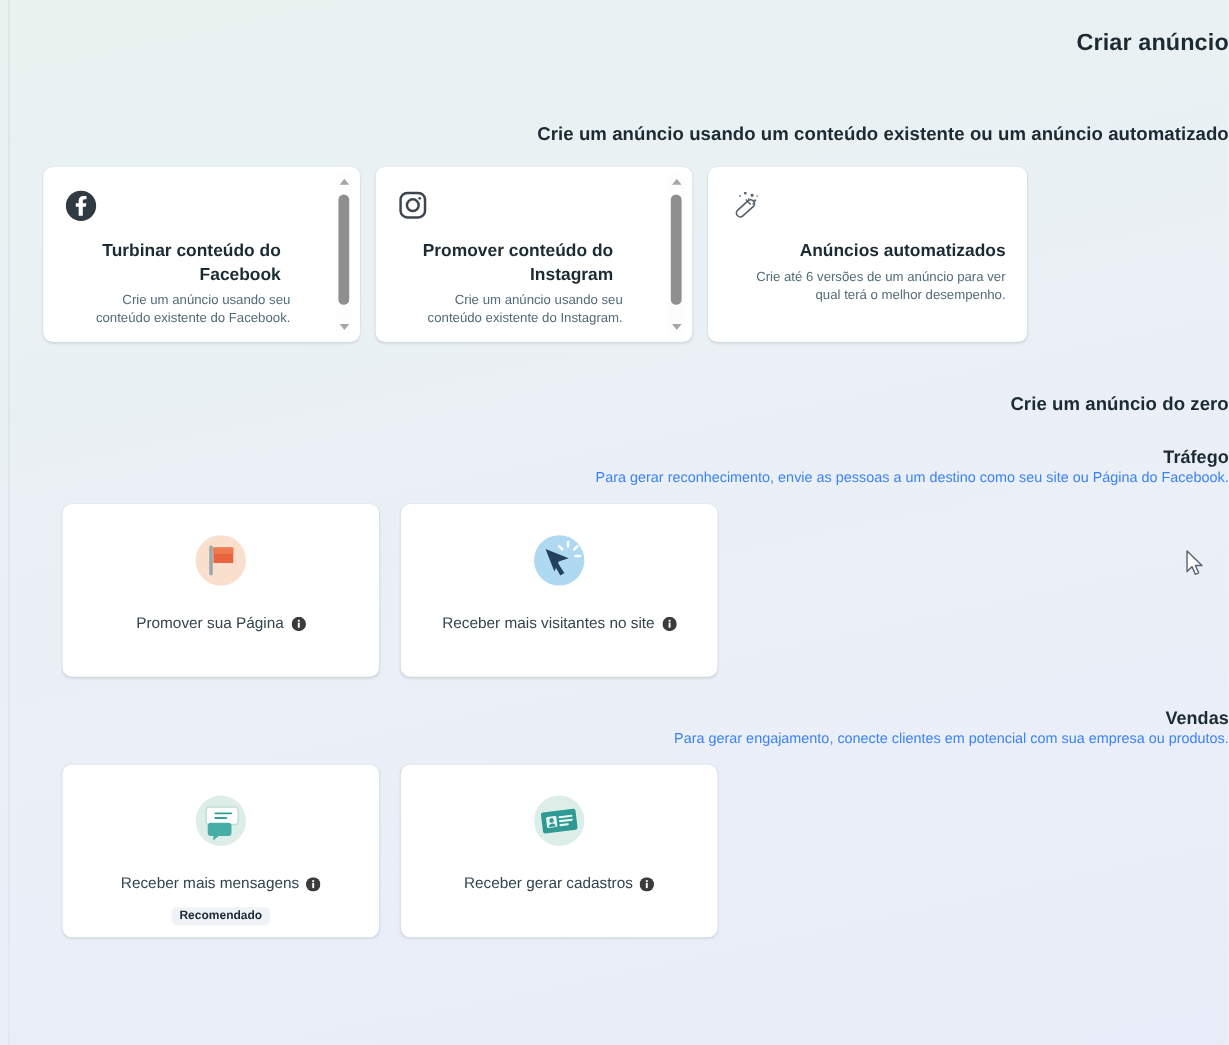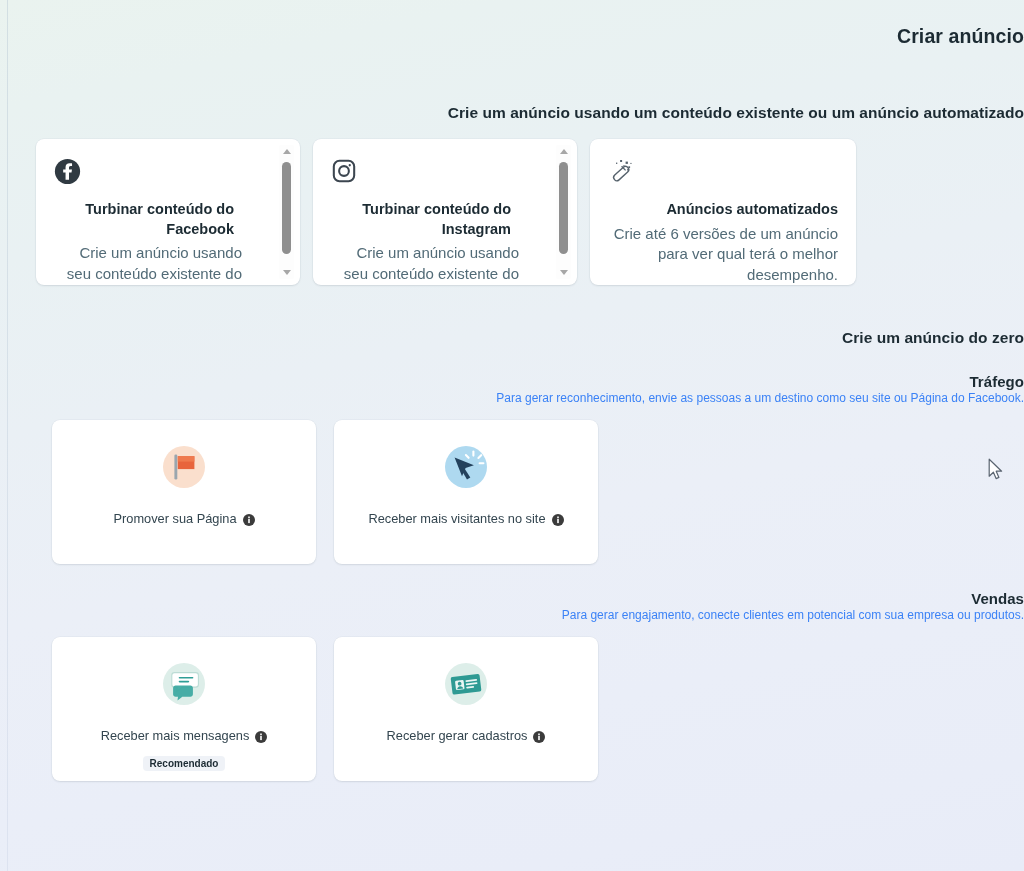--- a/index.html
+++ b/index.html
@@ -55,21 +55,21 @@
     padding:17px 18px 0 18px; overflow:hidden; cursor:pointer;
   }
   .ex-card.wide { width:266px; }
   .ex-card .ex-icon { height:30px; display:flex; align-items:center; }
   .ex-card .ex-title {
     margin-top:14px; font-size:14.5px; font-weight:bold;
     color:#1c2b33; line-height:1.35; max-width:180px;
   }
   .ex-card.wide .ex-title { max-width:230px; }
   .ex-card .ex-desc {
-    margin-top:4px; font-size:15px; color:#526b77; line-height:1.38;
+    margin-top:4px; font-size:11px; color:#526b77; line-height:1.38;
     max-width:188px;
   }
   .ex-card.wide .ex-desc { max-width:232px; }
 
   
   .vscroll {
     position:absolute; right:6px; top:6px; width:15px; height:134px;
     background:#fdfdfd; border-radius:2px;
   }
   .vscroll .arrow {
@@ -155,21 +155,21 @@
     </div>
 
     <div class="ex-card">
       <div class="ex-icon">
         <svg width="26" height="26" viewBox="0 0 24 24" fill="none" stroke="#3c4650" stroke-width="1.9">
           <rect x="2.6" y="2.6" width="18.8" height="18.8" rx="5.2"></rect>
           <circle cx="12" cy="12" r="4.5"></circle>
           <circle cx="17.3" cy="6.7" r="1.05" fill="#3c4650" stroke="none"></circle>
         </svg>
       </div>
-      <div class="ex-title">Turbinar conteúdo do Instagram</div>
+      <div class="ex-title">Promover conteúdo do Instagram</div>
       <div class="ex-desc">Crie um anúncio usando seu conteúdo existente do Instagram.</div>
       <div class="vscroll">
         <div class="arrow up">
             <i></i>
           </div>
         <div class="thumb"></div>
         <div class="arrow down">
             <i></i>
           </div>
       </div>

